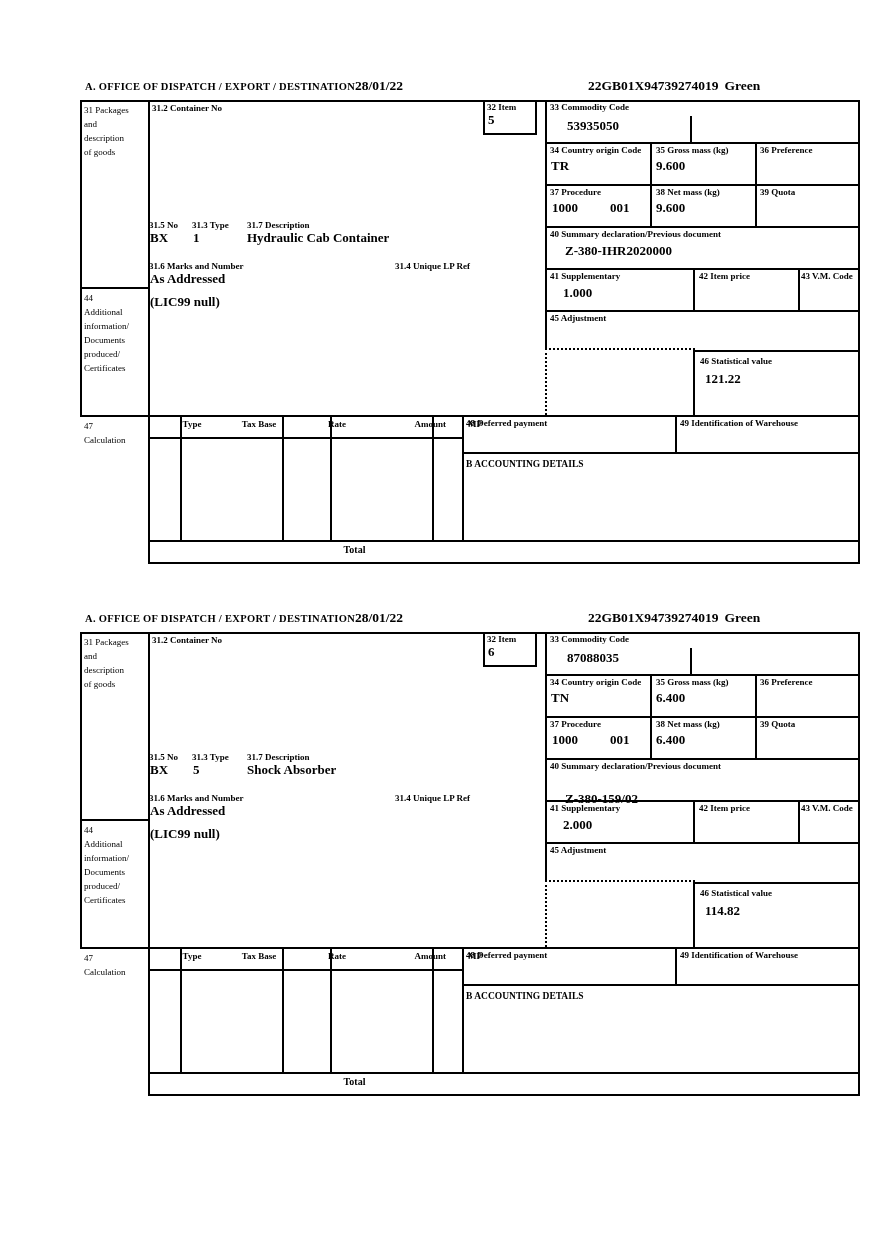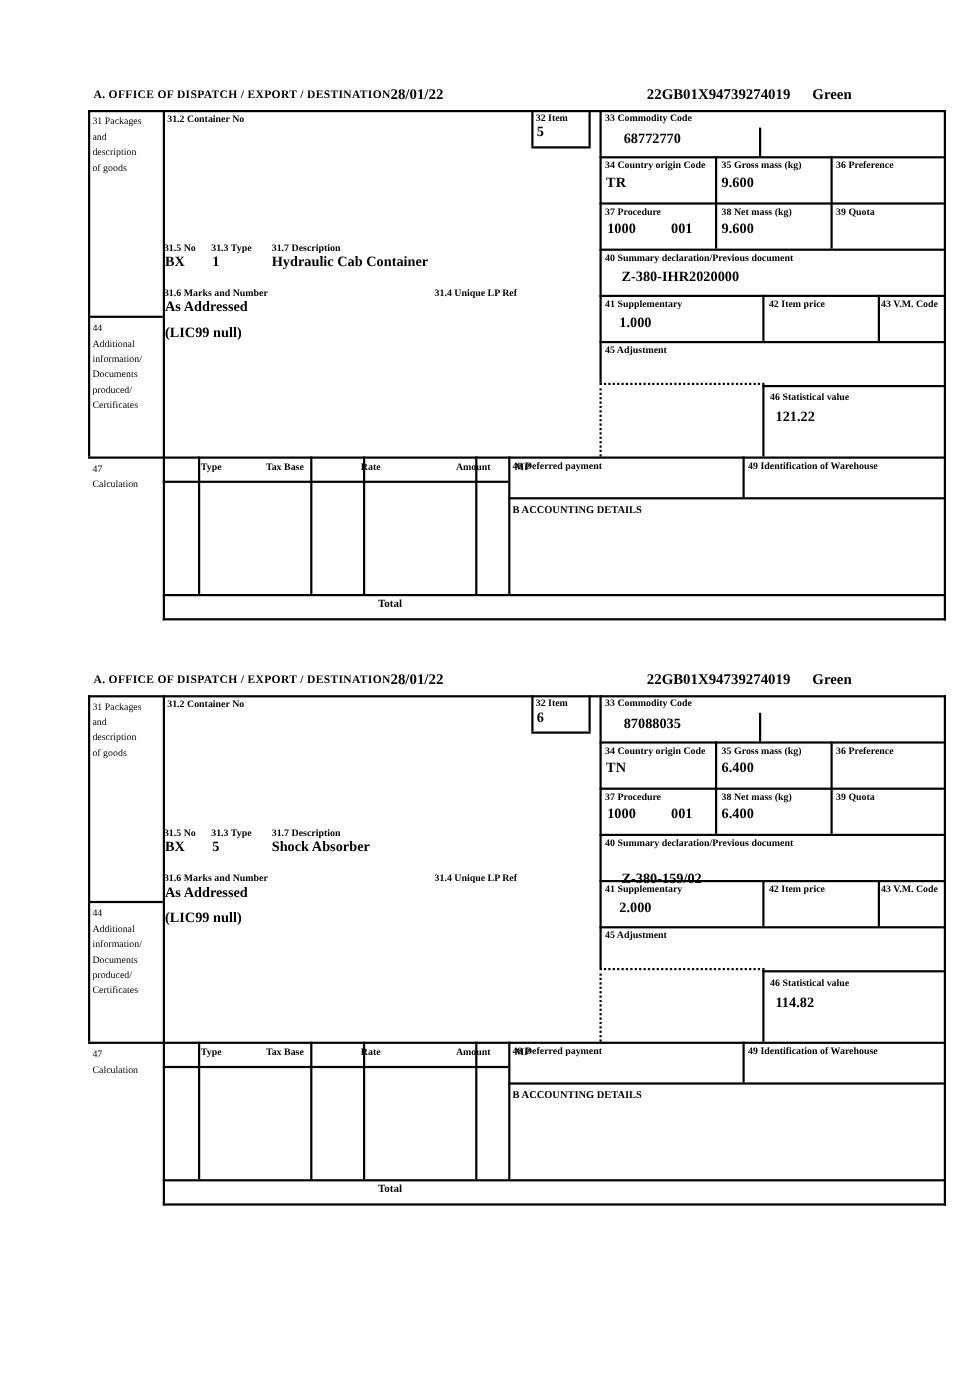--- a/index.html
+++ b/index.html
@@ -11,21 +11,21 @@
   .hl.dash{background:none;height:0;border-top:2px dotted #000;}
   .vl.dash{background:none;width:0;border-left:2px dotted #000;}
   .lb{position:absolute;font-size:9px;font-weight:bold;white-space:nowrap;line-height:11px;}
   .lbm{position:absolute;font-size:9px;font-weight:normal;white-space:nowrap;line-height:14px;}
   .val{position:absolute;font-size:13px;font-weight:bold;white-space:nowrap;line-height:15px;}
   .hdr{position:absolute;font-size:10.5px;font-weight:bold;letter-spacing:.3px;white-space:nowrap;}
   .hdrval{position:absolute;font-size:13.5px;font-weight:bold;white-space:nowrap;}
   .colhead{position:absolute;top:344px;font-size:9px;font-weight:bold;}
   .ctr{text-align:center;padding-left:28px;}
   .rgt{text-align:right;margin-left:20px;}
-  .gap{margin-left:20px;}
+  .gap{margin-left:6px;}
 </style>
 </head>
 <body>
 
 <div id="form">
   <div class="section" style="top: 75px;">
 
     <div class="hdr" style="left:85px;top:6px;">A.  OFFICE OF DISPATCH / EXPORT / DESTINATION</div>
     <div class="hdrval" style="left:355px;top:3px;">28/01/22</div>
     <div class="hdrval" style="left:588px;top:3px;"><span>22GB01X94739274019</span><span class="gap">Green</span></div>
@@ -96,21 +96,21 @@
     <div class="val" style="left:193px;top:155px;">1</div>
     <div class="val" style="left:247px;top:155px;">Hydraulic Cab Container</div>
 
     <div class="lb" style="left:149px;top:186px;">31.6 Marks and Number</div>
     <div class="lb" style="left:395px;top:186px;">31.4 Unique LP Ref</div>
     <div class="val" style="left:150px;top:196px;">As Addressed</div>
 
     <div class="val" style="left:150px;top:219px;">(LIC99 null)</div>
 
     <div class="lb" style="left:550px;top:27px;">33 Commodity Code</div>
-    <div class="val" style="left:567px;top:43px;">68772770</div>
+    <div class="val" style="left:567px;top:43px;">53935050</div>
 
     <div class="lb" style="left:550px;top:70px;">34 Country origin Code</div>
     <div class="val" style="left:551px;top:83px;">TR</div>
     <div class="lb" style="left:656px;top:70px;">35 Gross mass (kg)</div>
     <div class="val" style="left:656px;top:83px;">9.600</div>
     <div class="lb" style="left:760px;top:70px;">36 Preference</div>
 
     <div class="lb" style="left:550px;top:112px;">37 Procedure</div>
     <div class="val" style="left:552px;top:125px;">1000</div>
     <div class="val" style="left:610px;top:125px;">001</div>

